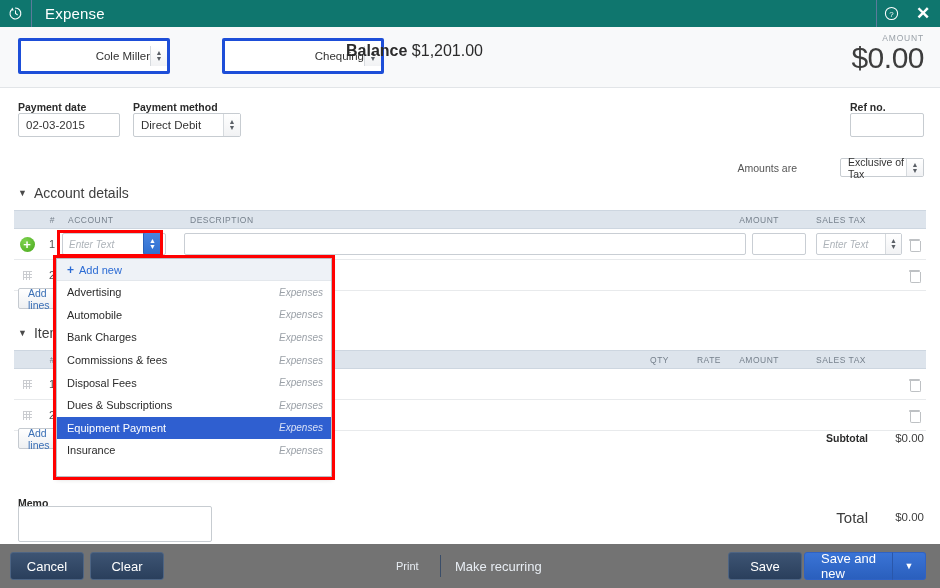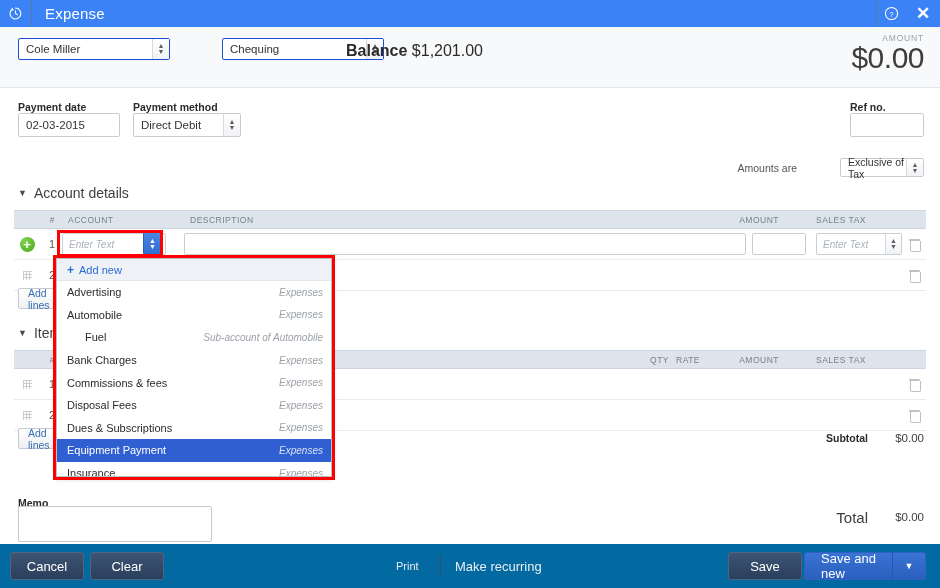--- a/index.html
+++ b/index.html
@@ -9,21 +9,21 @@
     font-family: "Liberation Sans", sans-serif;
     background: #ffffff;
     overflow: hidden;
     position: relative;
     -webkit-font-smoothing: antialiased;
   }
 
   
   .titlebar {
     position: absolute; top: 0; left: 0; width: 940px; height: 27px;
-    background: #3b82f6;
+    background: #0f766e;
     display: flex; align-items: center;
   }
   .tb-icon-cell {
     width: 32px; height: 27px;
     display: flex; align-items: center; justify-content: center;
     border-right: 1px solid #5b7a9b;
   }
   .clock-icon { width: 15px; height: 15px; position: relative; }
   .tb-title {
     color: #ffffff; font-size: 15px; padding-left: 13px; letter-spacing: .2px;
@@ -37,23 +37,23 @@
     width: 34px; height: 27px; display: flex; align-items: center; justify-content: center;
     color: #fff; font-size: 17px; font-weight: bold;
   }
 
   
   .headband {
     position: absolute; top: 27px; left: 0; width: 940px; height: 61px;
     background: #f8f9fa; border-bottom: 1px solid #e2e5e8;
   }
   .sel {
-    position: absolute; background: #fff; border: 1px solid #1d4ed8;
-    border-radius: 2px; height: 22px; display: flex; align-items: center;
-    font-size: 11.5px; color: #333;
+    position: absolute; background: #fff; border: 3px solid #1d4ed8;
+    border-radius: 2px; height: 36px; display: flex; align-items: center;
+    font-size: 11.5px; color: #333; text-align: right;
   }
   .sel .sel-txt { padding-left: 7px; flex: 1; white-space: nowrap; overflow: hidden; }
   .sel .stepper {
     width: 17px; height: 20px; border-left: 1px solid #d6dade;
     background: linear-gradient(#ffffff,#f1f2f4);
     display: flex; flex-direction: column; align-items: center; justify-content: center;
     color: #5a5f66; font-size: 7px; line-height: 6px;
   }
   #cust-select { left: 18px; top: 38px; width: 152px; }
   #bank-select { left: 178px; top: 38px; width: 162px; margin-left: 44px; }
@@ -123,21 +123,21 @@
   .c-desc { flex: 1; }
   .c-qty  { width: 52px; text-align: right; padding-right: 7px; }
   .c-rate { width: 52px; text-align: right; padding-right: 7px; }
   .c-amt  { width: 58px; text-align: right; padding-right: 7px; }
   .c-tax  { width: 92px; padding-left: 6px; }
   .c-del  { width: 24px; display: flex; align-items: center; justify-content: center; }
   .head-num { width: 48px; text-align: right; padding-right: 7px; }
   .head-acct { width: 122px; padding-left: 6px; }
   .head-desc { flex: 1; padding-left: 6px; }
   .head-qty { width: 52px; text-align: right; padding-right: 7px; }
-  .head-rate { width: 52px; text-align: left; padding-right: 7px; }
+  .head-rate { width: 52px; text-align: right; padding-right: 7px; }
   .head-amt { width: 58px; text-align: right; padding-right: 7px; }
   .head-tax { width: 92px; padding-left: 6px; margin-left: 24px; }
   .head-del { width: 24px; }
 
   .ifield {
     height: 22px; border: 1px solid #c9ced4; border-radius: 2px; background: #fff;
     display: flex; align-items: center; font-size: 11px;
   }
   .ifield .ph { padding-left: 6px; color: #adb3b9; font-style: italic; font-size: 10px; }
   .ifield .inner-step {
@@ -217,21 +217,21 @@
   .dd-item.selected .ty { color: #d7e0f7; }
 
   
   .redbox { position: absolute; border: 3px solid #ff0000; z-index: 60; pointer-events: none; }
   #redbox-field { left: 57px; top: 230px; width: 106px; height: 27px; }
   #redbox-list  { left: 53px; top: 255px; width: 282px; height: 225px; }
 
   
   .footer {
     position: absolute; bottom: 0; left: 0; width: 940px; height: 44px;
-    background: #0369a1; display: flex; align-items: center;
+    background: #737373; display: flex; align-items: center;
   }
   .fbtn {
     height: 28px; border-radius: 3px; display: flex; align-items: center;
     justify-content: center; color: #fff; font-size: 13px; padding: 0 16px;
   }
   .fbtn.grey {
     background: linear-gradient(#3d5473,#2a3f5c); border: 1px solid #4d6party;
     border: 1px solid #4d6483;
   }
   .fbtn.blue {
@@ -463,24 +463,20 @@
     <span>Add new</span>
   </div>
   <div class="dd-item">
     <span class="nm">Advertising</span>
     <span class="ty">Expenses</span>
   </div>
   <div class="dd-item">
     <span class="nm">Automobile</span>
     <span class="ty">Expenses</span>
   </div>
-  <div class="dd-item sub">
-    <span class="nm">Fuel</span>
-    <span class="ty">Sub-account of Automobile</span>
-  </div>
   <div class="dd-item">
     <span class="nm">Bank Charges</span>
     <span class="ty">Expenses</span>
   </div>
   <div class="dd-item">
     <span class="nm">Commissions &amp; fees</span>
     <span class="ty">Expenses</span>
   </div>
   <div class="dd-item">
     <span class="nm">Disposal Fees</span>

